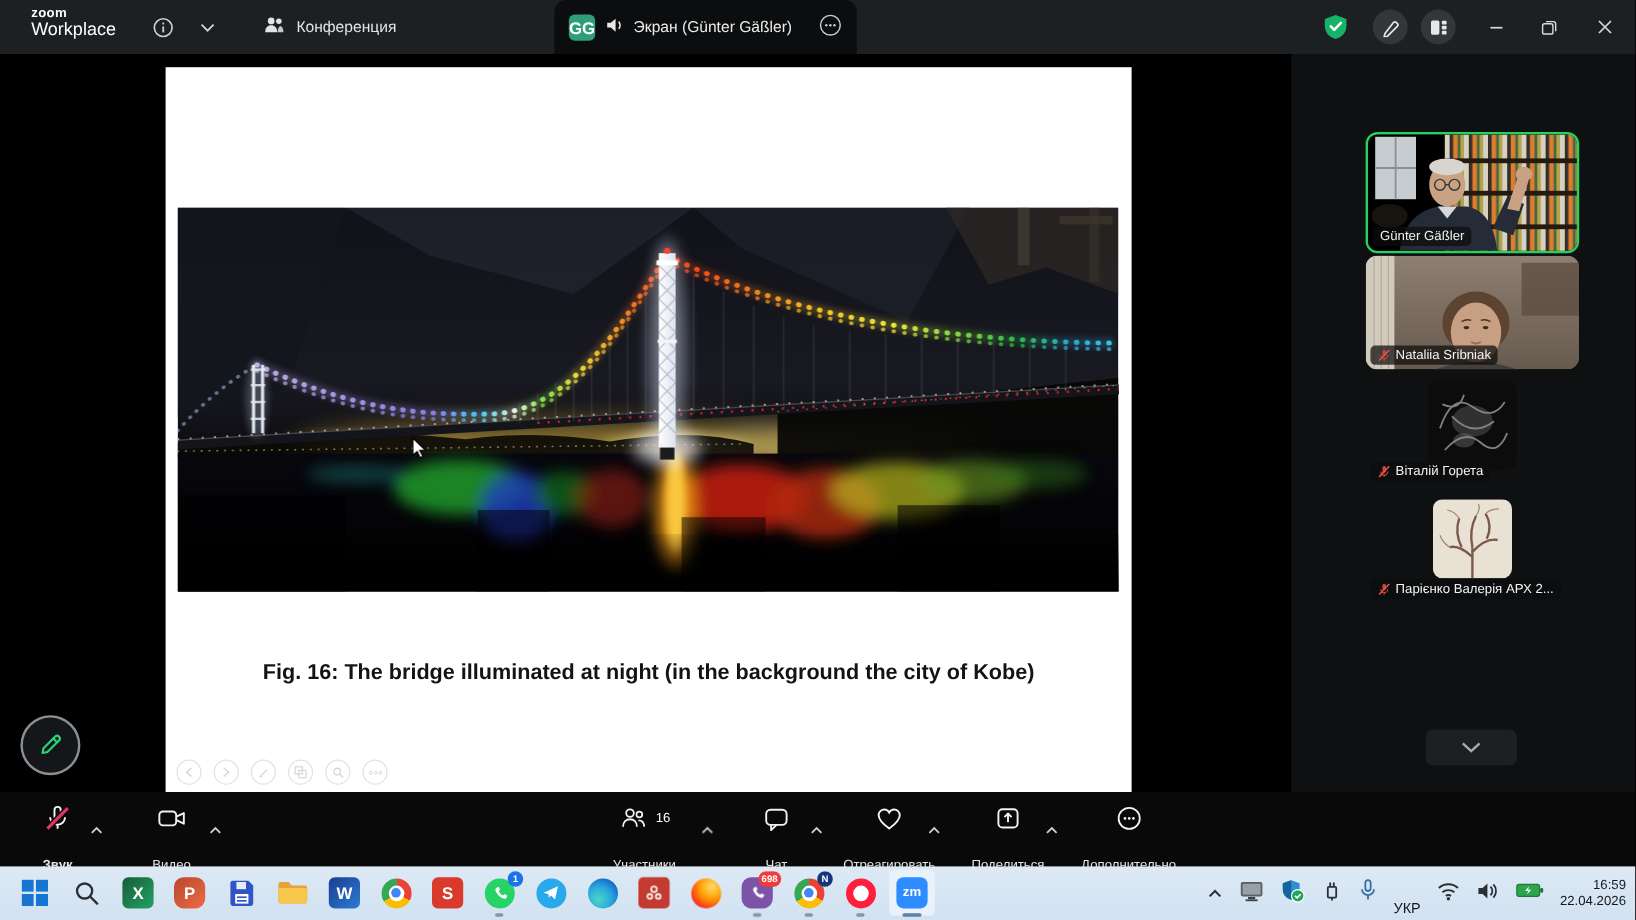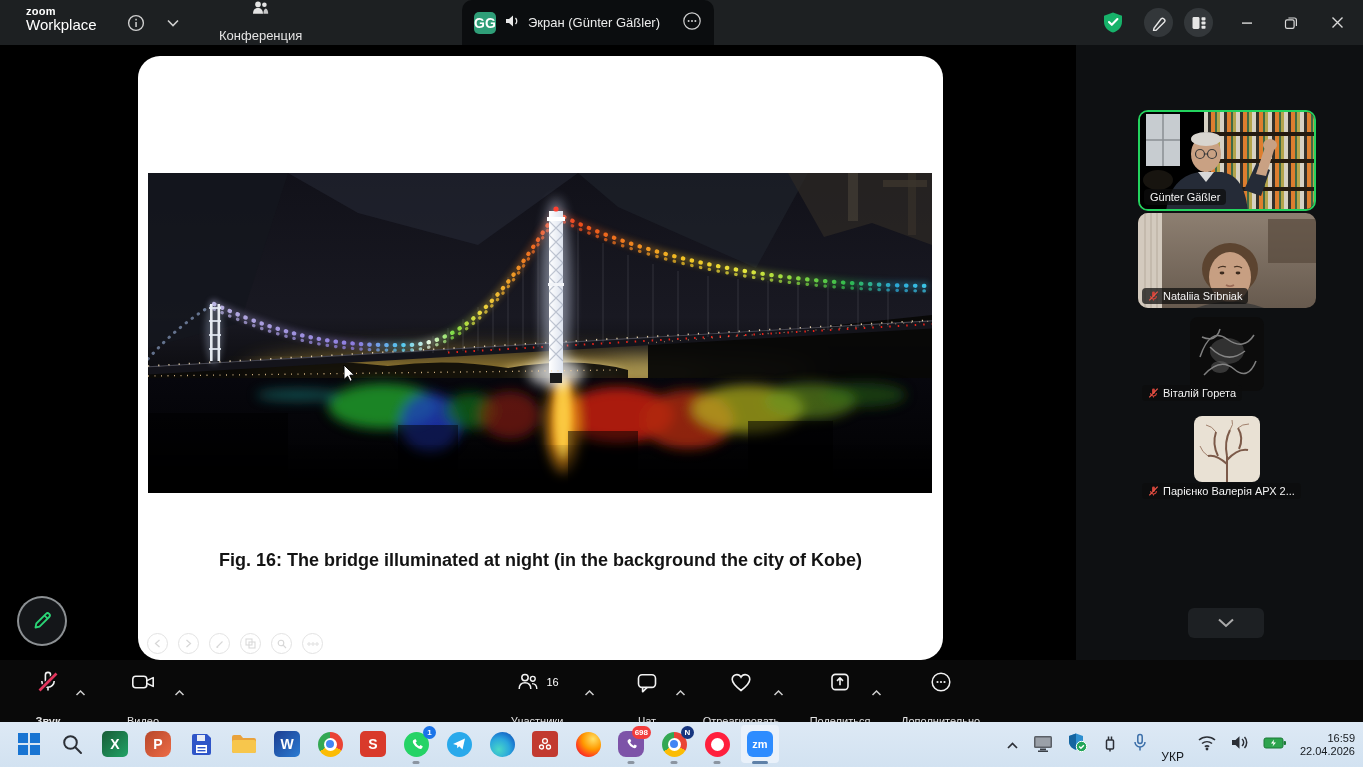--- a/index.html
+++ b/index.html
@@ -6,30 +6,30 @@
   html,body { width:1363px; height:767px; background:#000; overflow:hidden;
     font-family:"Liberation Sans","DejaVu Sans",sans-serif; }
   .screen { position:relative; width:1363px; height:767px; background:#000; overflow:hidden; }
 
   
   .titlebar { position:absolute; left:0; top:0; width:1363px; height:45px; background:#1d2022; }
   .brand { position:absolute; left:26px; top:5px; color:#fff; }
   .brand .l1 { font-size:11px; font-weight:700; letter-spacing:.3px; }
   .brand .l2 { font-size:15px; font-weight:400; margin-top:-1px; }
   .tb-iconbtn { position:absolute; display:grid; place-items:center; }
-  .tab-meeting { position:absolute; left:205px; top:0; height:45px; display:flex; align-items:center; gap:9px; padding:0 14px; color:#e3e3e3; font-size:13px;flex-direction:column; }
+  .tab-meeting { position:absolute; left:205px; top:0; height:45px; display:flex; align-items:center; gap:9px; padding:0 14px; color:#e3e3e3; font-size:13px; }
   .tab-screen { position:absolute; left:462px; top:0; width:252px; height:45px; background:#0b0d0f; border-radius:10px 10px 0 0; display:flex; align-items:center; gap:8px; padding:0 12px; color:#ececec; font-size:13px; }
   .gg-badge { width:22px; height:22px; border-radius:5px; background:#2f9e78; color:#fff; font-size:14px; font-weight:700; display:grid; place-items:center; flex:0 0 auto; }
   .tab-screen .lbl { white-space:nowrap; overflow:hidden; flex:1; }
   .circle-btn { width:29px; height:29px; border-radius:50%; background:#33373a; display:grid; place-items:center; }
   .win-ctl { position:absolute; top:0; width:38px; height:45px; display:grid; place-items:center; color:#d9d9d9; }
 
   
   .stage { position:absolute; left:0; top:45px; width:1076px; height:615px; background:#000; }
-  .slide { position:absolute; left:138px; top:11px; width:805px; height:604px; background:#fff;border-radius:22px; }
+  .slide { position:absolute; left:138px; top:11px; width:805px; height:604px; background:#fff; }
   .photo { position:absolute; left:10px; top:117px; width:784px; height:320px; }
   .caption { position:absolute; left:0; top:494px; width:100%; text-align:center; font-size:18px; font-weight:700; color:#131313; }
   .ppt-controls { position:absolute; left:9px; top:577px; display:flex; gap:10px; opacity:.6; }
   .pc { width:21px; height:21px; border:1px solid #cfcfcf; border-radius:50%; display:grid; place-items:center; background:#fff; }
   .fab { position:absolute; left:17px; top:551px; width:50px; height:50px; border-radius:50%; background:#141619; border:2px solid rgba(205,210,214,.65); display:grid; place-items:center; }
   .vscroll { position:absolute; left:1081px; top:335px; width:4px; height:42px; background:#8e9398; border-radius:2px; }
 
   
   .sidebar { position:absolute; left:1076px; top:45px; width:287px; height:615px; background:#0e1012; }
   .tile { position:absolute; left:62px; width:178px; border-radius:10px; overflow:hidden; background:#000; }

